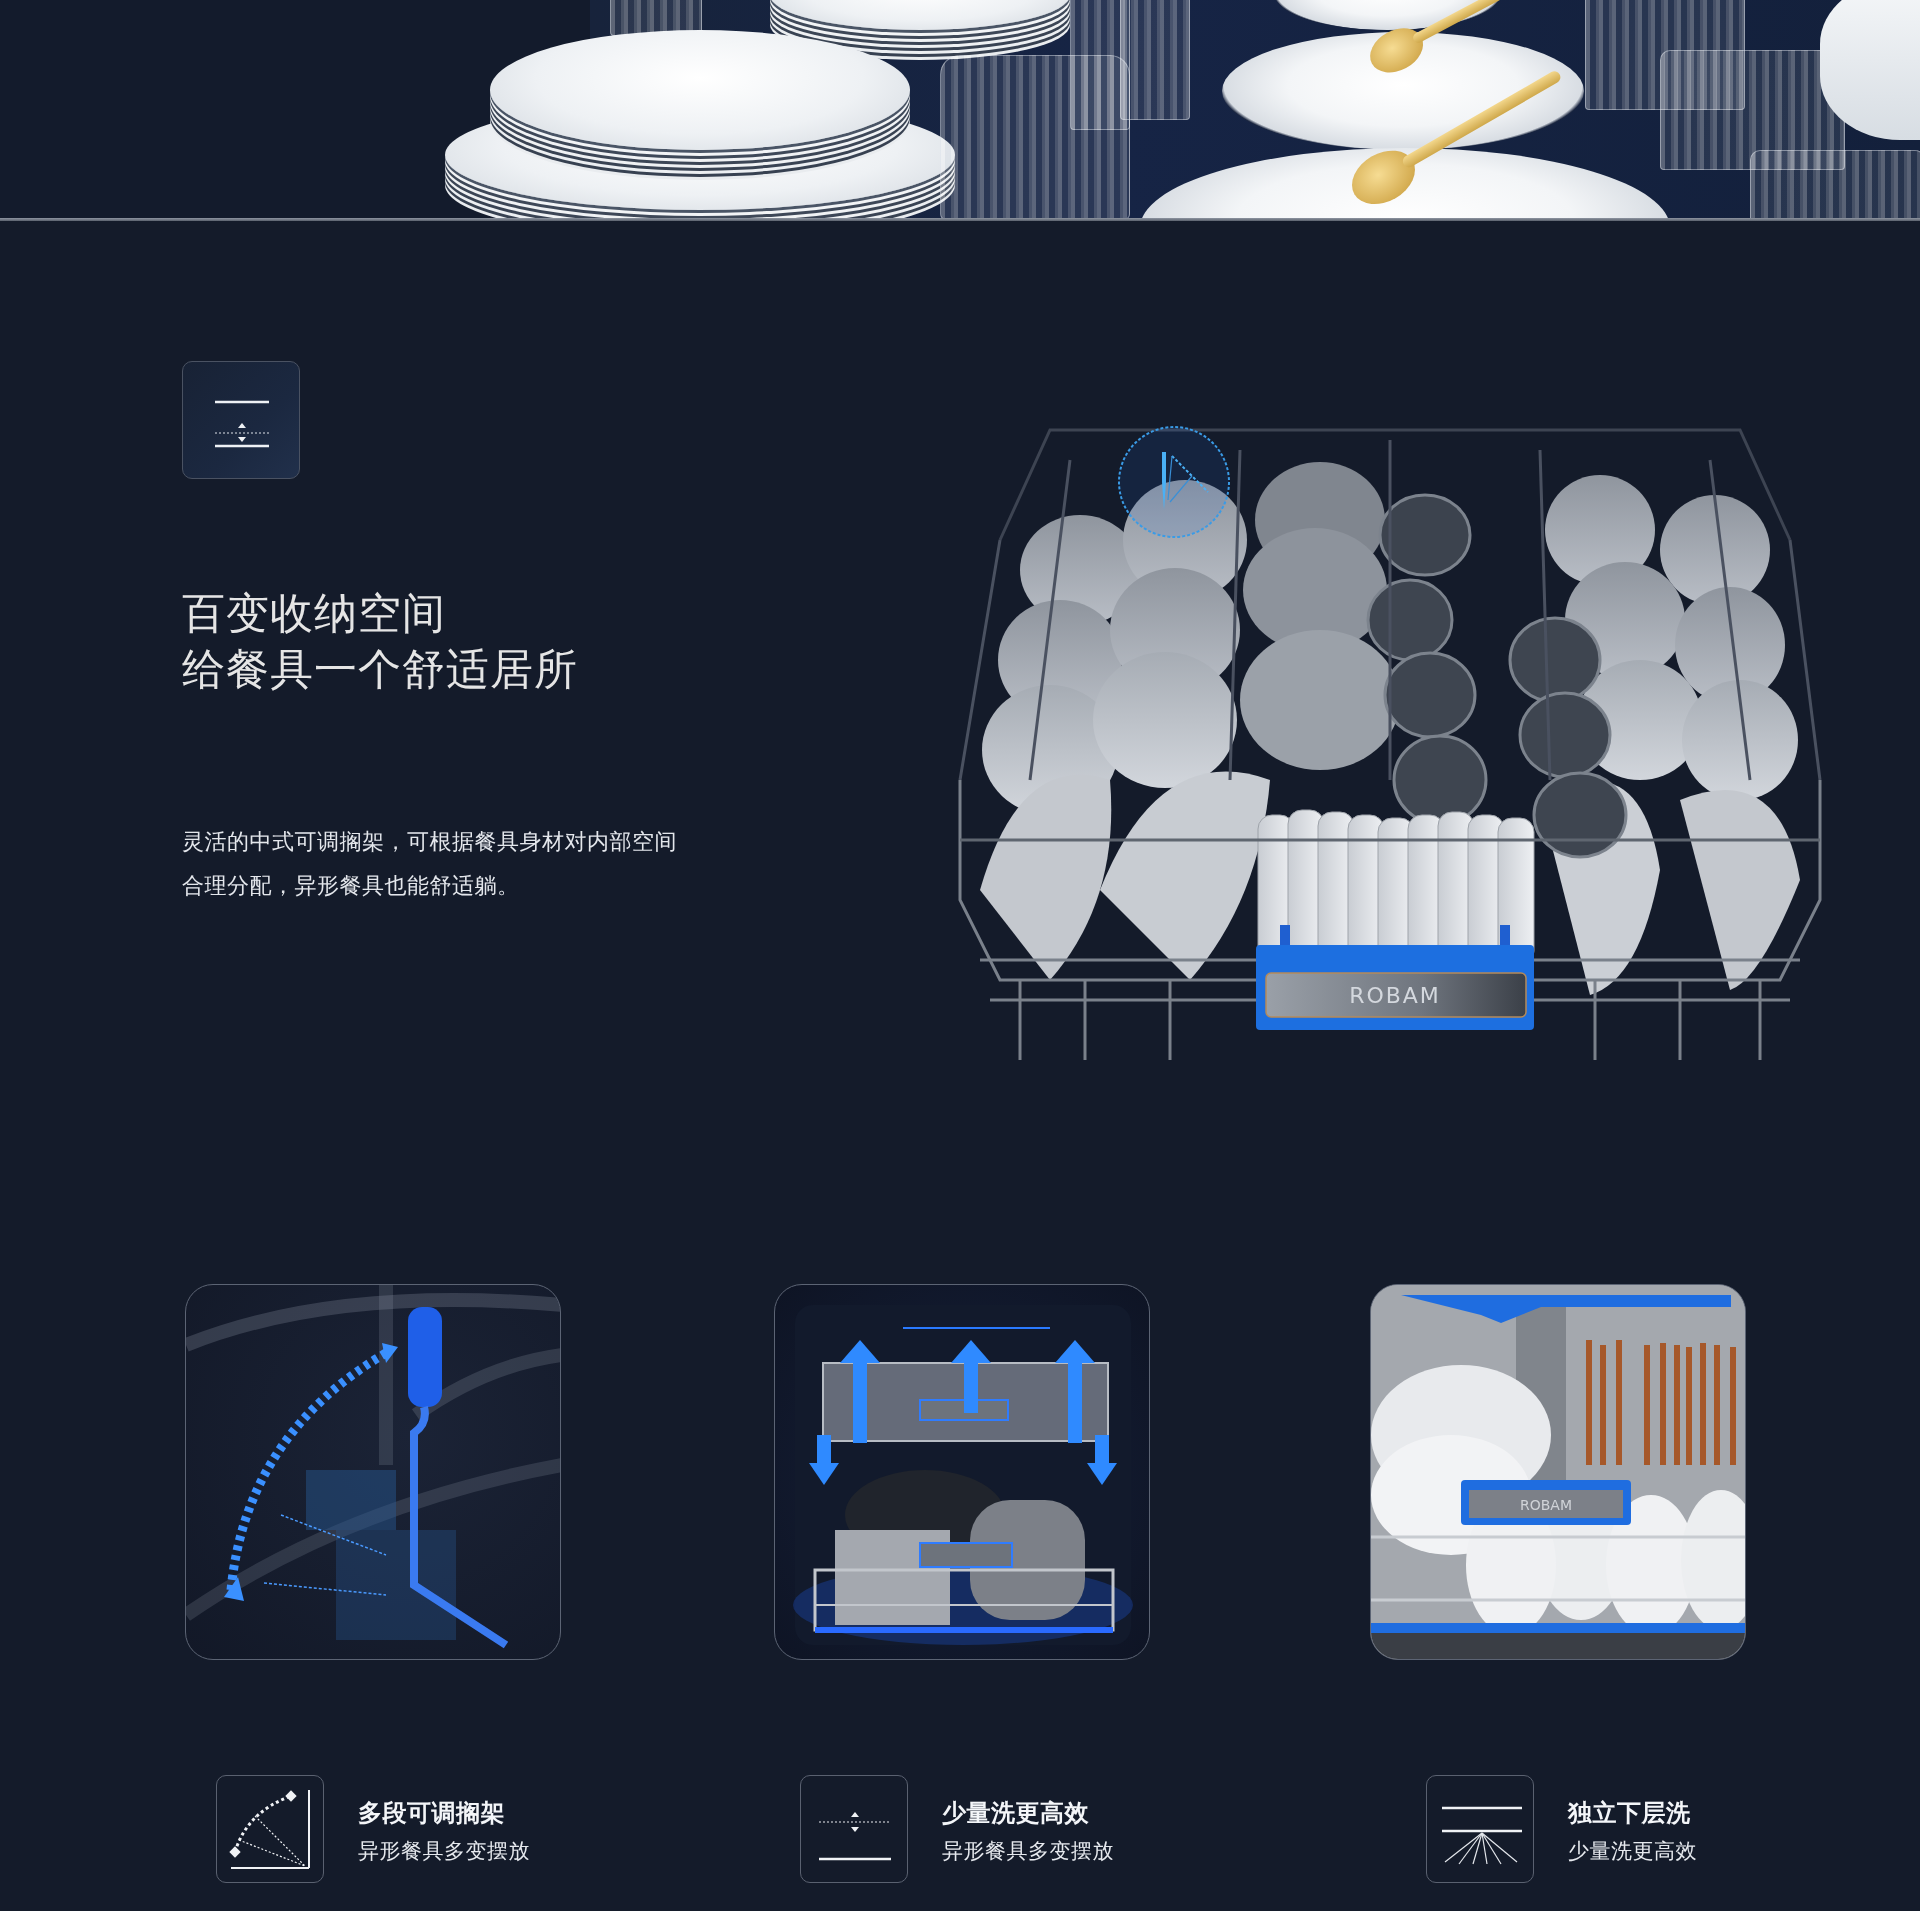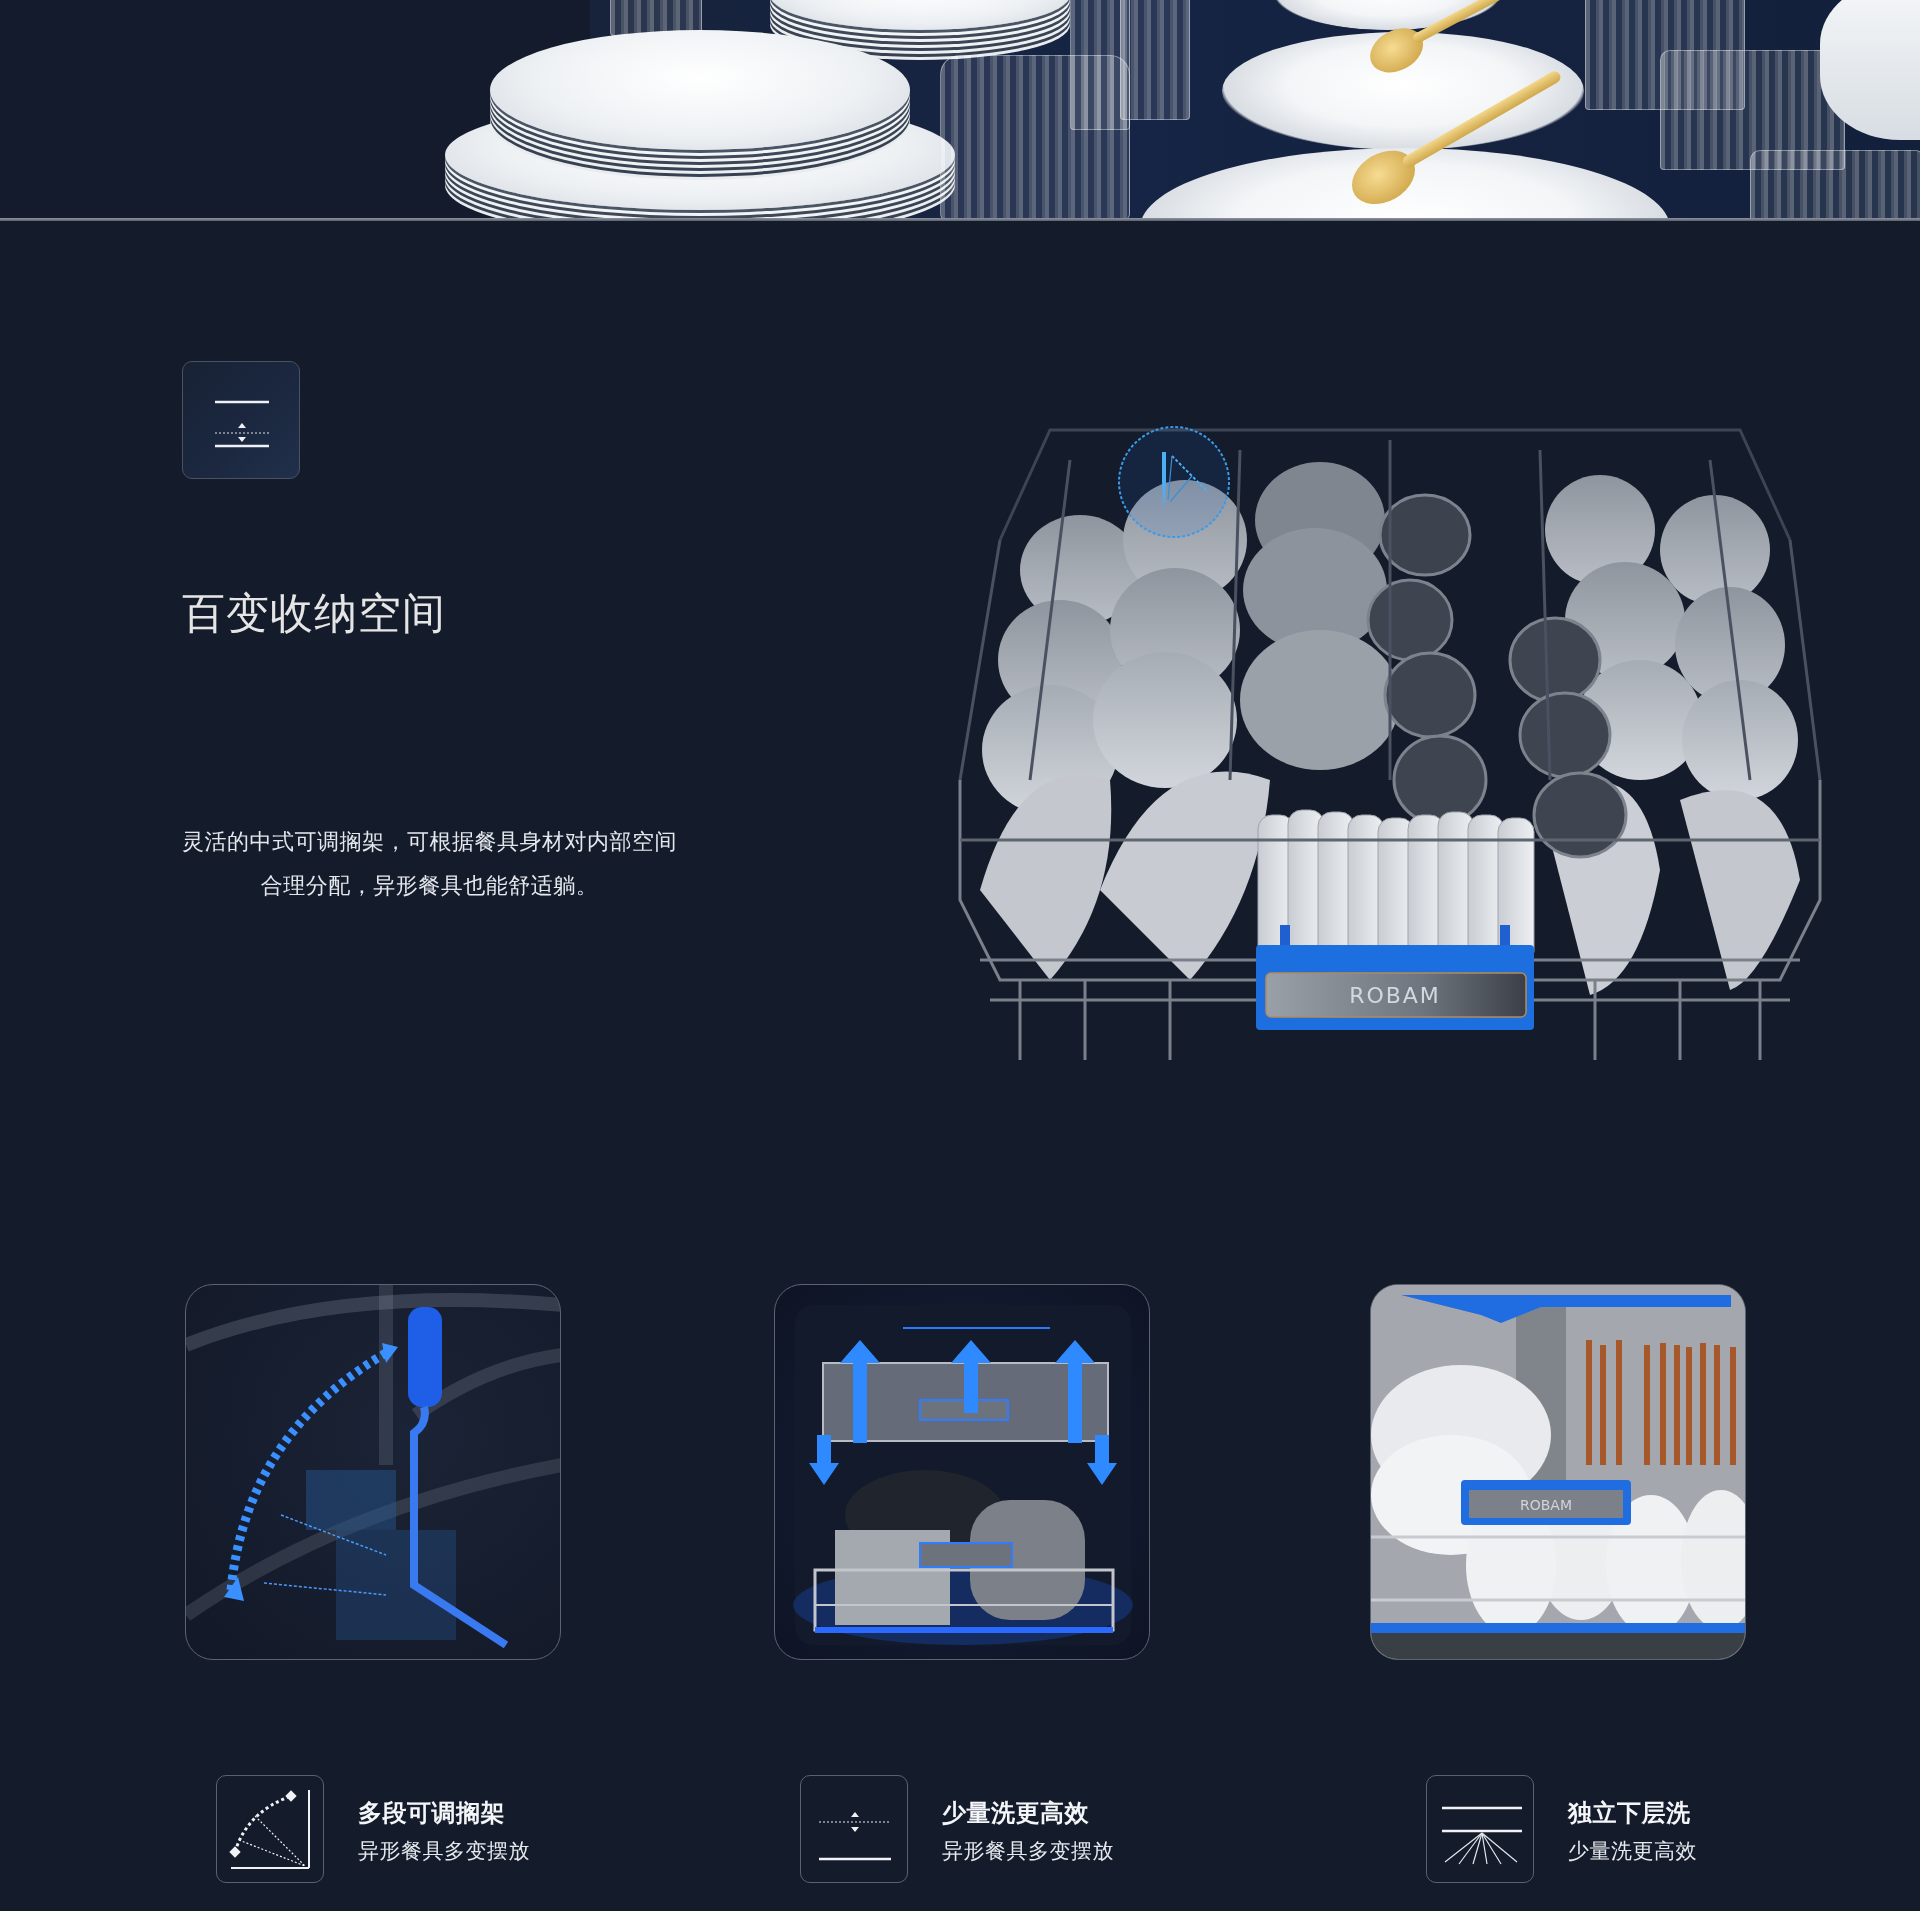--- a/index.html
+++ b/index.html
@@ -51,21 +51,21 @@
   }
   .headline {
     position: absolute; left: 182px; top: 585px;
     font-size: 43px; line-height: 56px; font-weight: 300; color: #e5e5e5; letter-spacing: 1px;
   }
   .headline div { white-space: nowrap; }
   .body-text {
     position: absolute; left: 182px; top: 820px;
     font-size: 22px; line-height: 44px; color: #e4e7ec; letter-spacing: 0.5px;
   }
-  .body-text div { white-space: nowrap; text-align: center; }
+  .body-text div { white-space: nowrap; }
 
   
   .rack {
     position: absolute; left: 940px; top: 420px; width: 900px; height: 660px;
   }
 
   
   .card {
     position: absolute; top: 1284px; width: 376px; height: 376px;
     border: 1.5px solid #5c6474; border-radius: 28px; overflow: hidden;
@@ -137,20 +137,21 @@
     <line x1="32" y1="40" x2="86" y2="40" stroke="#eef1f5" stroke-width="2.5"></line>
     <line x1="32" y1="71" x2="86" y2="71" stroke="#dfe3ea" stroke-width="1" stroke-dasharray="2 2"></line>
     <polygon points="59,61 55,66 63,66" fill="#eef1f5"></polygon>
     <polygon points="59,80 55,75 63,75" fill="#eef1f5"></polygon>
     <line x1="32" y1="84" x2="86" y2="84" stroke="#eef1f5" stroke-width="2.5"></line>
   </svg>
 </div>
 
 <div class="headline">
   <div>百变收纳空间</div>
+  <div>给餐具一个舒适居所</div>
 </div>
 
 <div class="body-text">
   <div>灵活的中式可调搁架，可根据餐具身材对内部空间</div>
   <div>合理分配，异形餐具也能舒适躺。</div>
 </div>
 
 <div class="rack">
   <svg width="900" height="660" viewBox="0 0 900 660">
     <defs>

